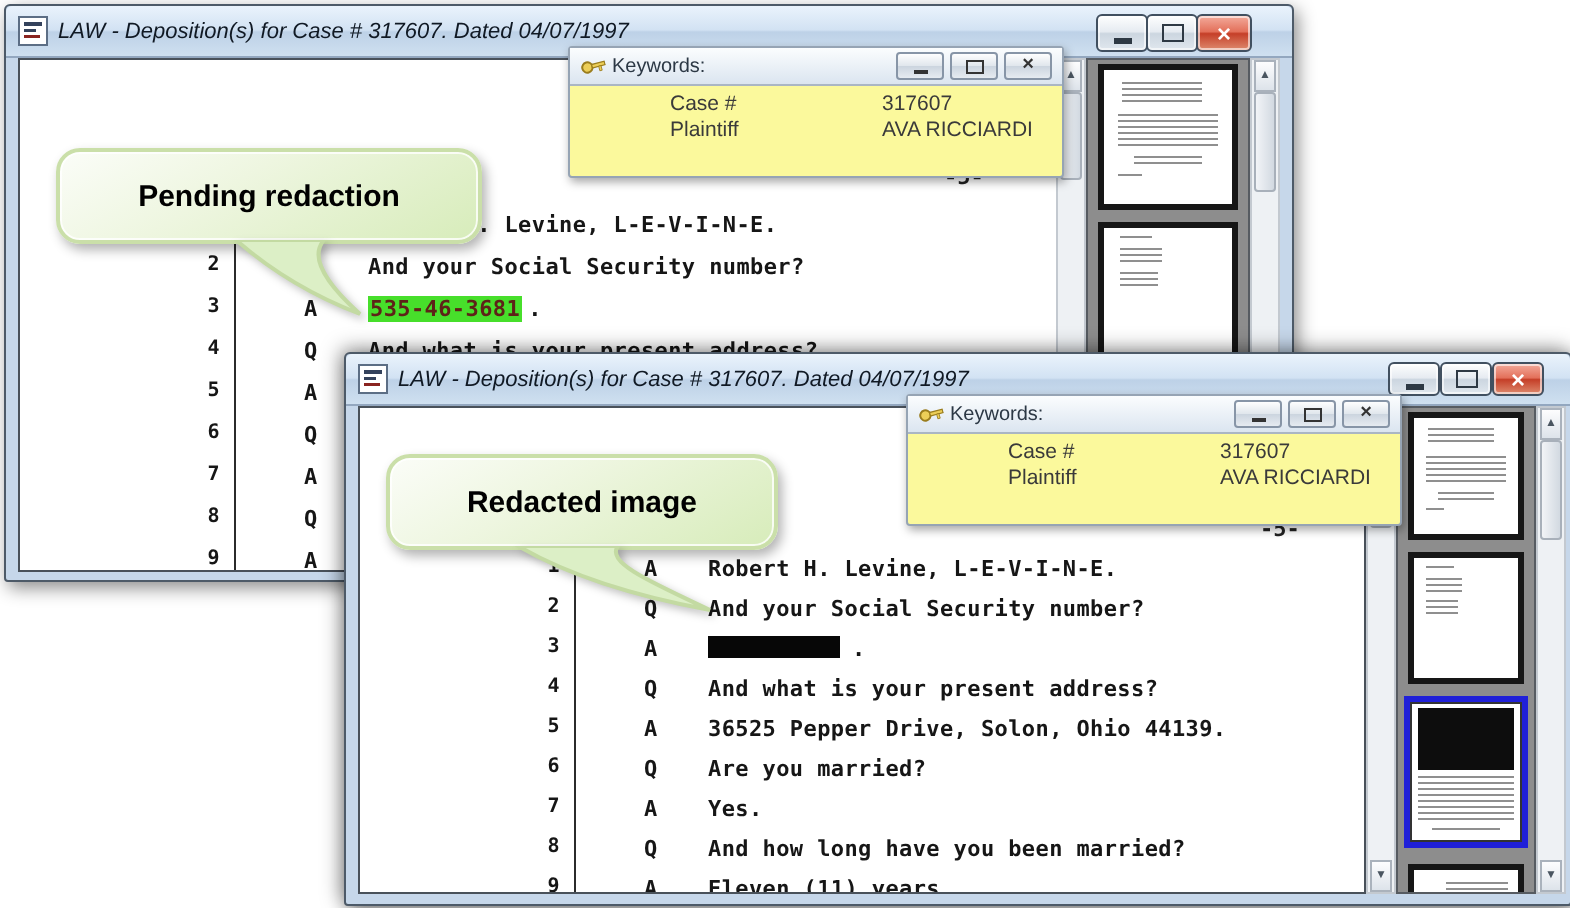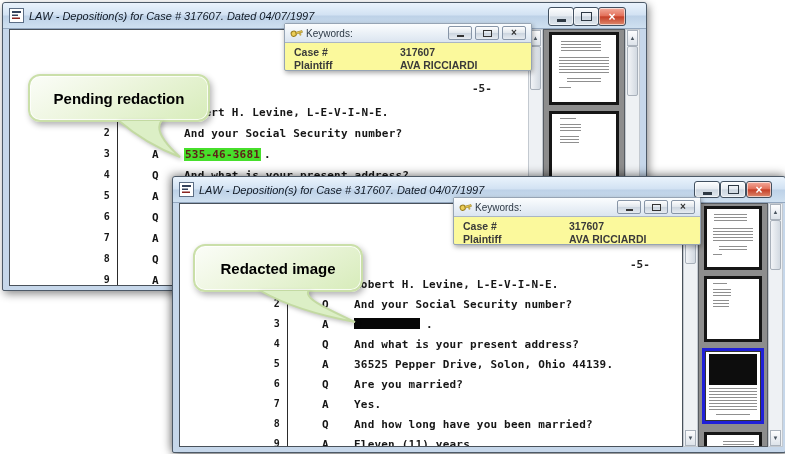--- a/index.html
+++ b/index.html
@@ -73,43 +73,43 @@
   .w1 .pg1{left:5px;top:2px;width:70px;height:73px;}
   .w1 .pg2{left:5px;top:81px;width:70px;height:70px;}
   .w2 .pg1{left:5px;top:2px;width:58px;height:64px;}
   .w2 .pg2{left:5px;top:72px;width:58px;height:66px;}
   .w2 .pg3{left:3px;top:144px;width:62px;height:76px;}
   .w2 .pg4{left:5px;top:228px;width:58px;height:60px;}
   .blk{position:absolute;background:repeating-linear-gradient(180deg,#8f8f8f 0,#8f8f8f 1px,transparent 1px,transparent 3px);}
   .solid{position:absolute;background:#0d0d0d;}
 
   
-  .kw{position:absolute;left:280px;top:20px;width:248px;height:48px;border:1px solid #96a4b4;border-radius:2px;
+  .kw{position:absolute;left:280px;top:20px;width:248px;height:66px;border:1px solid #96a4b4;border-radius:2px;
       background:#fbf99c;box-shadow:1px 2px 5px rgba(0,0,0,.35);z-index:6;box-sizing:border-box;}
   .w1 .kw{left:281px;}
   .kw-title{height:18px;background:linear-gradient(#fbfdfe,#dbe5f0);border-bottom:1px solid #aab6c4;
             display:flex;align-items:center;padding:0 5px;font-size:10px;color:#2c3845;gap:3px;}
   .kw-sp{flex:1;}
   .mini{width:22px;height:12px;border:1px solid #8795a7;border-radius:2px;flex:none;
         background:linear-gradient(#fefefe,#e0e6ec 50%,#ccd5df 52%,#e6ebf1);
         display:flex;align-items:center;justify-content:center;}
   .mini .g-min{width:7px;height:2px;background:#333;margin-top:5px;}
   .mini .g-max{width:7px;height:5px;border:1px solid #333;}
-  .kw-body{position:relative;padding-top:3px;font-weight:bold;font-size:10.5px;color:#3a3a3a;}
+  .kw-body{position:relative;padding-top:3px;font-weight:normal;font-size:10.5px;color:#3a3a3a;padding-left:41px;}
   .kw-row{display:flex;height:13px;line-height:13px;}
   .kw-label{flex:none;width:106px;padding-left:9px;}
 
   
   .callout{position:absolute;border-radius:12px;border:2px solid #cadfa9;
            background:linear-gradient(150deg,#fbfdf8 0%,#eef6e0 40%,#d7ecba 100%);
            box-shadow:2px 3px 6px rgba(0,0,0,.3),inset 0 0 0 1px rgba(255,255,255,.8);
            display:flex;align-items:center;justify-content:center;
            font-weight:bold;font-size:15px;color:#000;box-sizing:border-box;}
-  #callout1{left:28px;top:74px;width:182px;height:48px;z-index:3;}
-  #callout2{left:193px;top:244px;width:170px;height:48px;z-index:7;}
+  #callout1{left:28px;top:74px;width:213px;height:48px;z-index:3;}
+  #callout2{left:193px;top:227px;width:196px;height:48px;z-index:7;}
   .tail{position:absolute;filter:drop-shadow(2px 2px 2px rgba(0,0,0,.25));}
   #callout1 .tail{left:78px;top:44px;}
   #callout2 .tail{left:56px;top:44px;}
 </style>
 </head>
 <body>
 
 <div id="screen">
 
   <div class="window w1">

